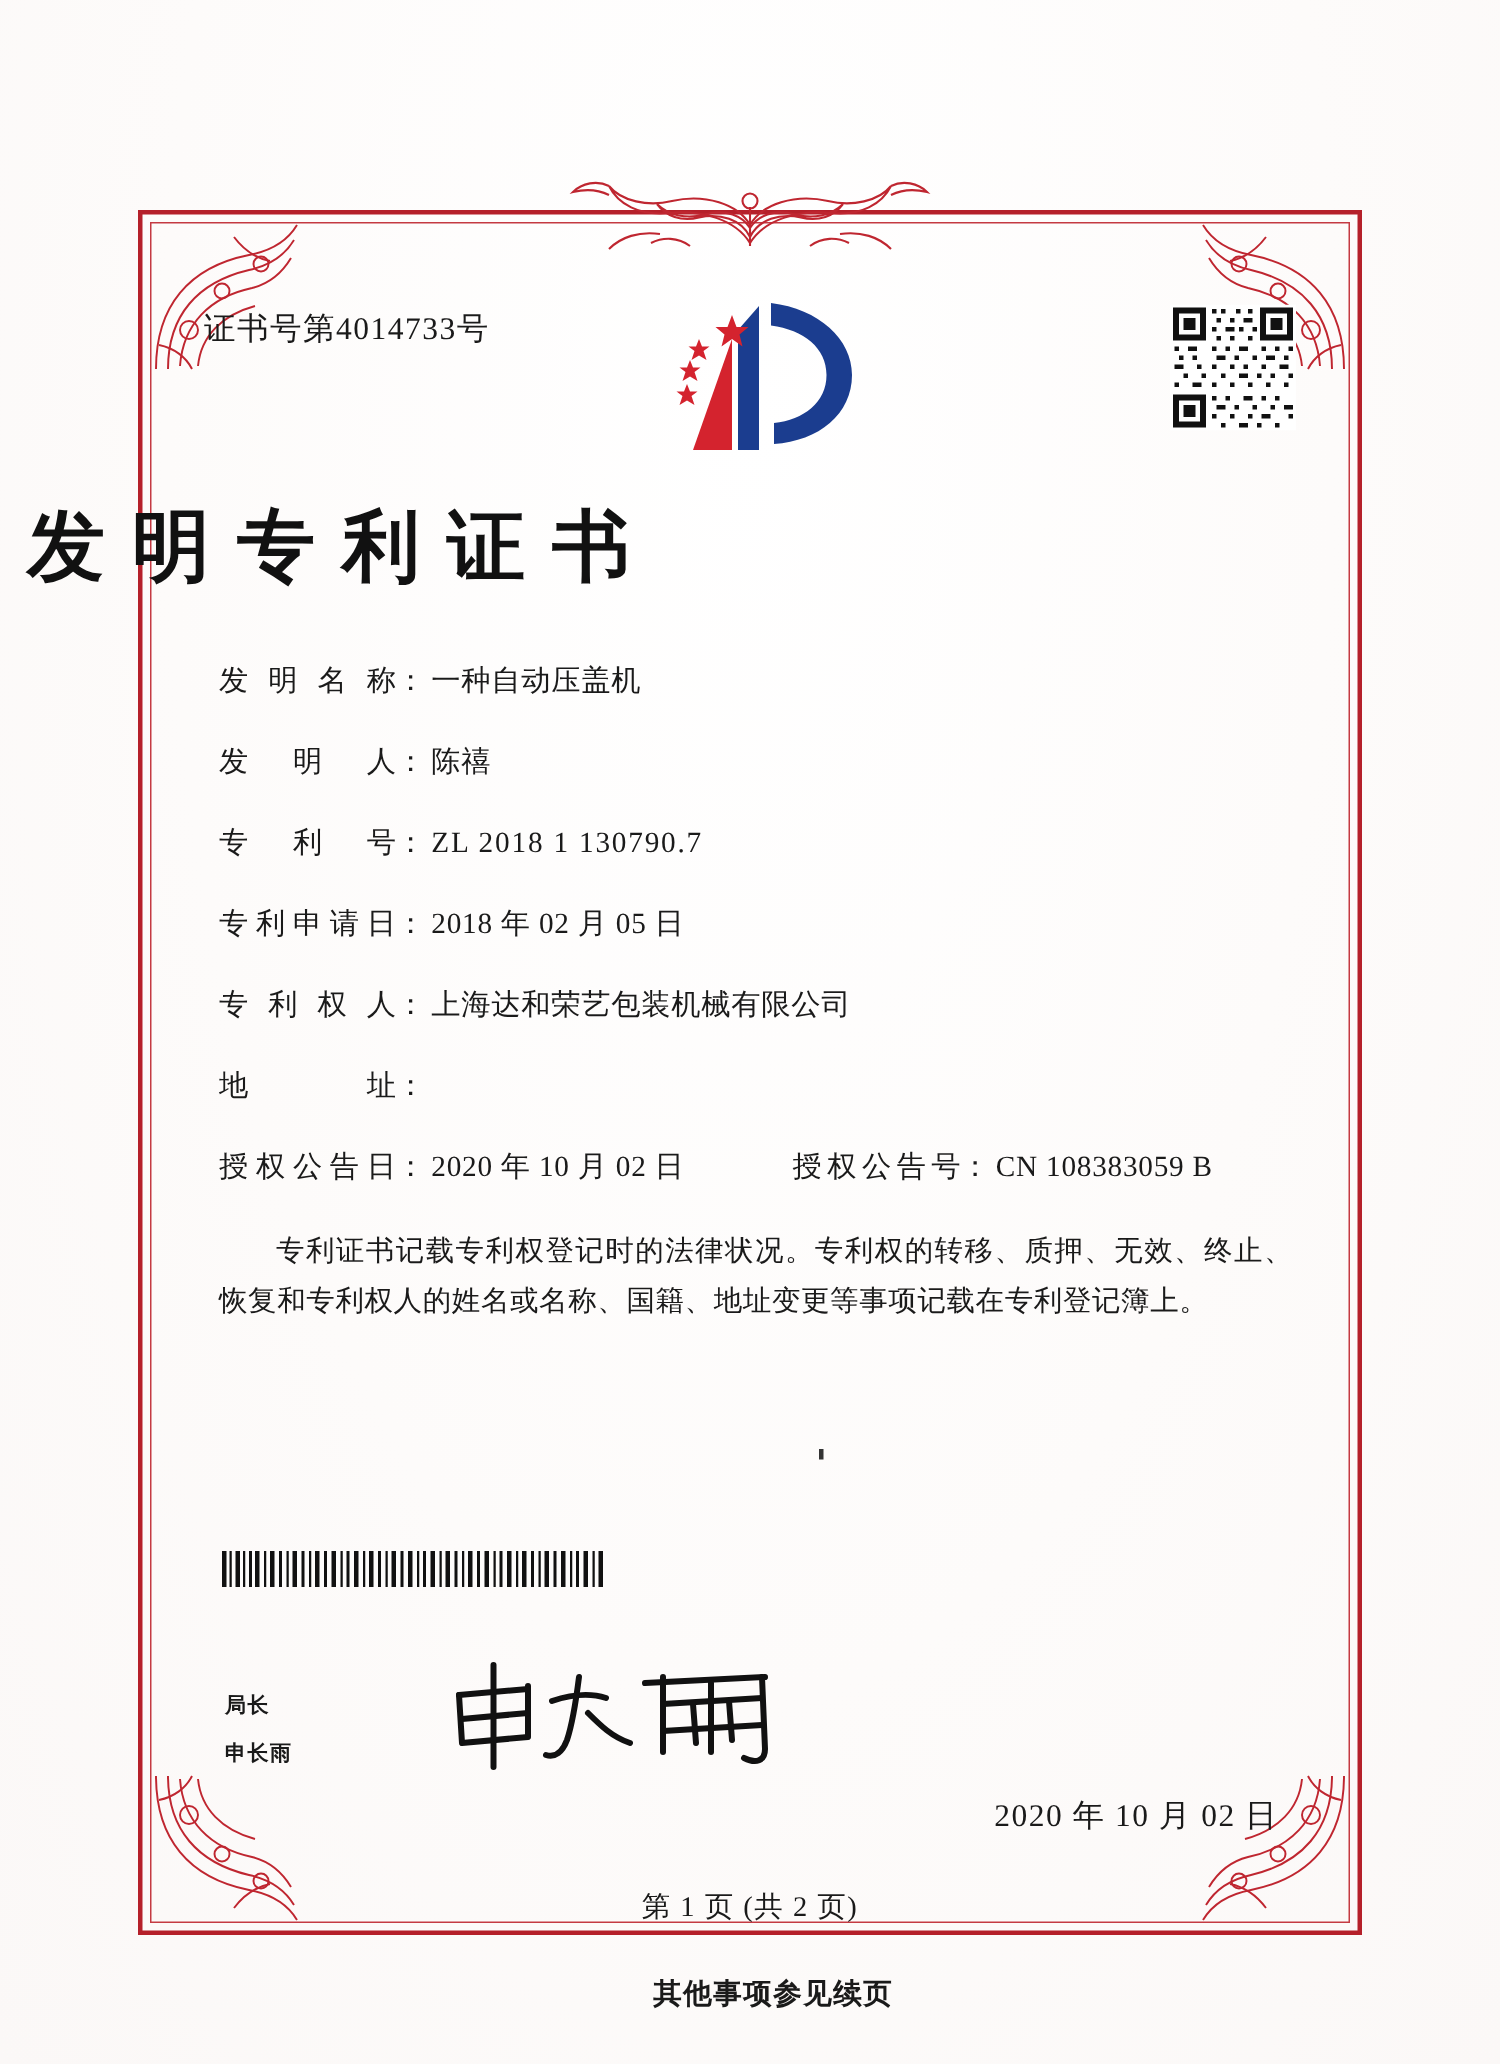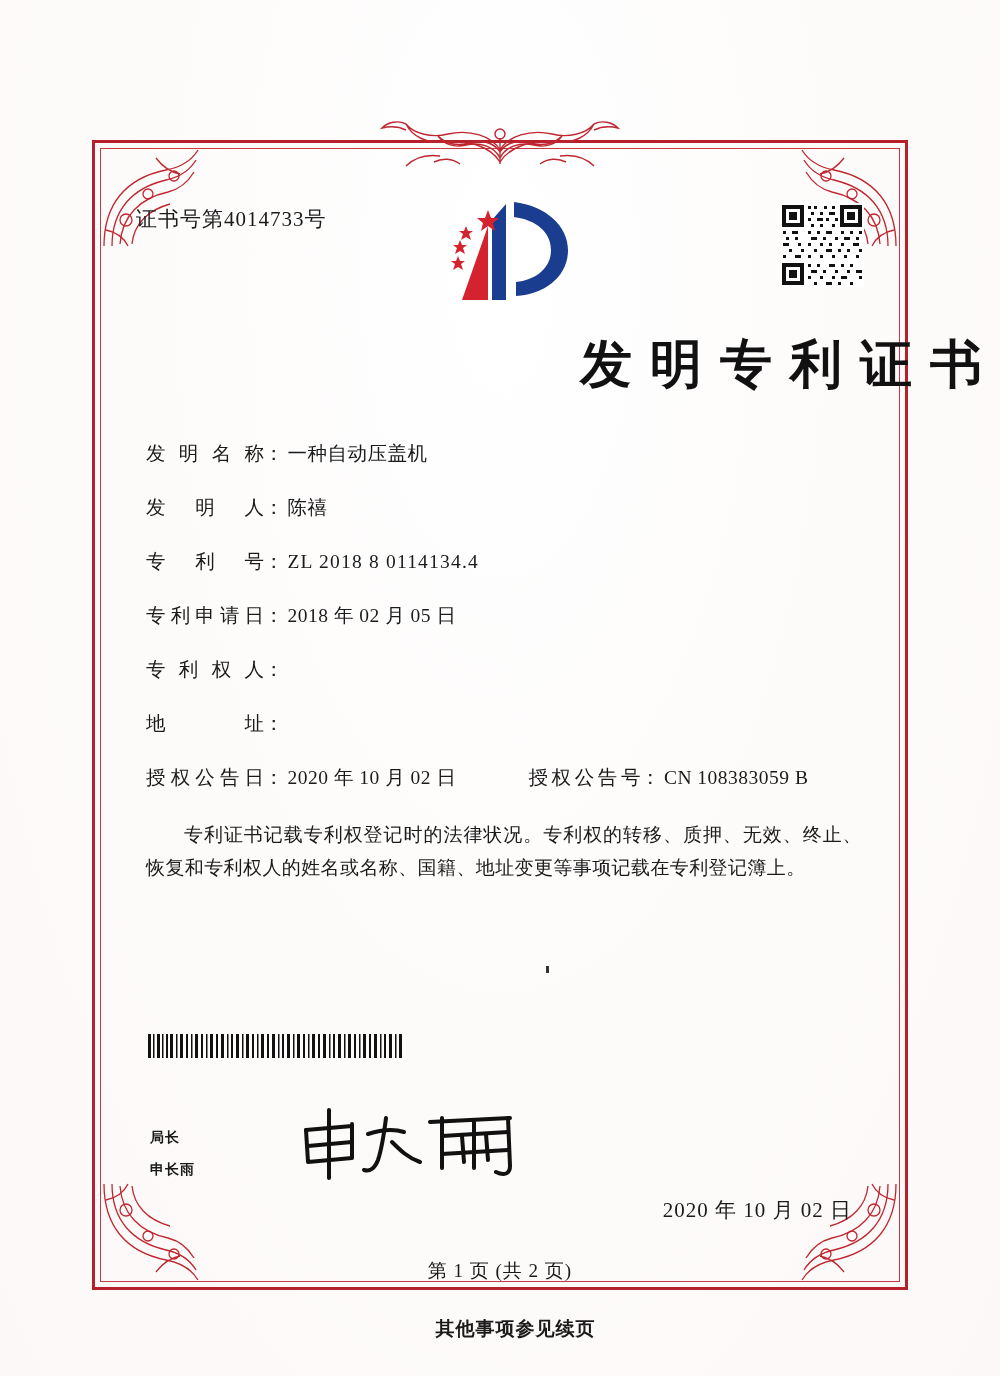--- a/index.html
+++ b/index.html
@@ -101,28 +101,27 @@
     width: 160px;
     height: 110px;
   }
   .emblem svg { display:block; }
 
   
   .title {
     position: absolute;
     left: 0; right: 0;
     top: 330px;
-    text-align: right;
+    text-align: left;
     font-size: 52px;
     font-weight: bold;
     letter-spacing: 18px;
     text-indent: 18px;
     font-family: "Liberation Serif", serif;
     color: #111;
-    padding-left: 32px;
   }
 
   
   .fields {
     position: absolute;
     left: 146px;
     top: 440px;
     width: 716px;
   }
   .field-row {
@@ -449,21 +448,21 @@
       <span class="field-value">陈禧</span>
     </div>
 
     <div class="field-row">
       <span class="field-label spread">
         <span>专</span>
         <span>利</span>
         <span>号</span>
       </span>
       <span class="field-colon">：</span>
-      <span class="field-value mono-space">ZL 2018 8 0114134.4</span>
+      <span class="field-value mono-space">ZL 2018 1 130790.7</span>
     </div>
 
     <div class="field-row">
       <span class="field-label spread">
         <span>专</span>
         <span>利</span>
         <span>申</span>
         <span>请</span>
         <span>日</span>
       </span>
@@ -472,20 +471,21 @@
     </div>
 
     <div class="field-row">
       <span class="field-label spread">
         <span>专</span>
         <span>利</span>
         <span>权</span>
         <span>人</span>
       </span>
       <span class="field-colon">：</span>
+      <span class="field-value">上海达和荣艺包装机械有限公司</span>
     </div>
 
     <div class="field-row">
       <span class="field-label spread">
         <span>地</span>
         <span>址</span>
       </span>
       <span class="field-colon">：</span>
     </div>
 

